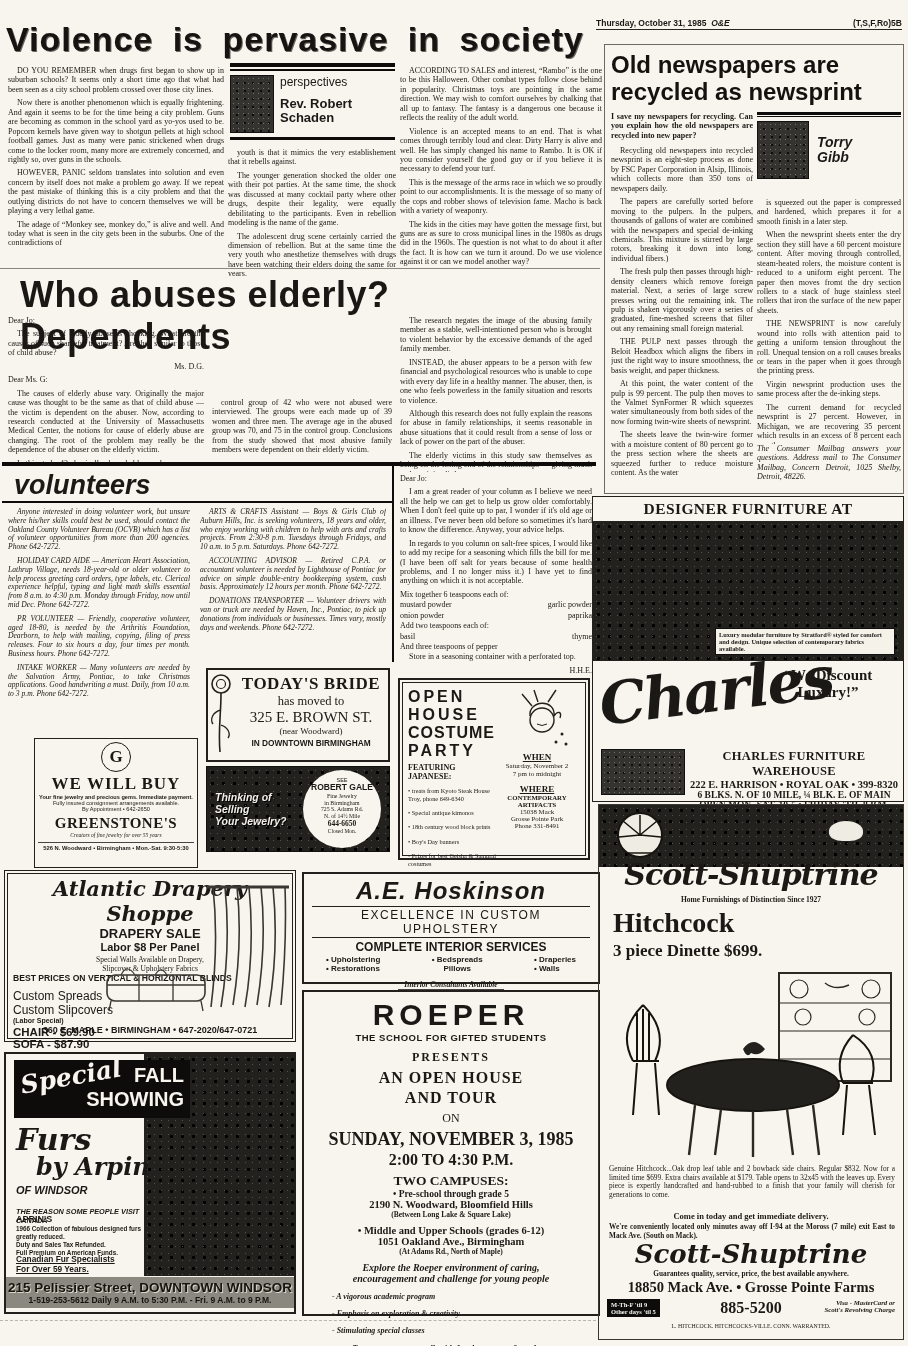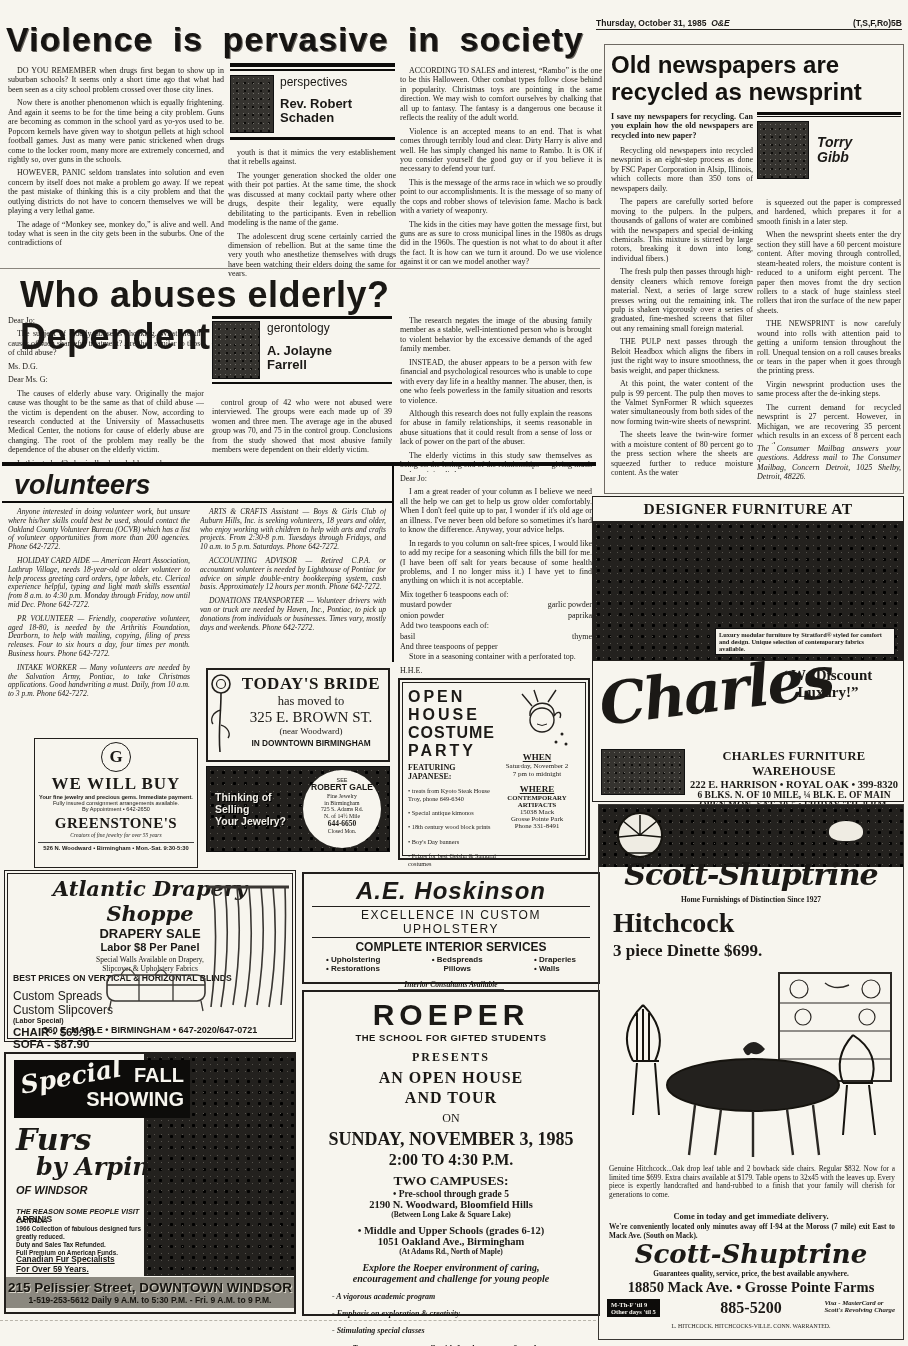--- a/index.html
+++ b/index.html
@@ -5,21 +5,21 @@
 *{box-sizing:border-box}
 body{margin:0;background:#cfcdc7;font-family:"Liberation Serif",serif}
 .page{position:relative;width:908px;height:1346px;margin:0 auto;background:#f7f5ee;color:#1b1916;overflow:hidden}
 .abs{position:absolute}
 .sans{font-family:"Liberation Sans",sans-serif}
 .news{font-size:8px;line-height:1.18;text-align:justify;overflow:hidden}
 .news p{margin:0 0 4px;text-indent:9px}
 .nop{text-indent:0 !important}
 .ital{font-style:italic}
 .ctr{text-align:center}
-.rt{}
+.rt{text-align:right}
 .bar{background:#0d0c0a}
 .box{border:1.5px solid #221f1c;background:#f7f5ee}
 .halftone{background-color:#35332f;background-image:radial-gradient(circle,#72706a 17%,transparent 18%),radial-gradient(circle,#0e0d0b 20%,transparent 21%);background-size:5px 5px,8px 8px;background-position:0 0,2px 3px;border:1px solid #111}
 .darknoise{background-color:#23211e;background-image:radial-gradient(circle,#55524c 14%,transparent 15%),radial-gradient(circle,#000 18%,transparent 19%);background-size:7px 7px,11px 11px}
 .headline1{font-family:"Liberation Sans",sans-serif;font-weight:700;font-size:34px;letter-spacing:1px;word-spacing:9px;color:#161412;text-shadow:1px 1px 0 #6b6761}
 .headline2{font-family:"Liberation Sans",sans-serif;font-weight:700;font-size:24px;line-height:1.12;color:#14120f}
 .headline3{font-family:"Liberation Sans",sans-serif;font-weight:700;font-size:36px;letter-spacing:.5px;color:#1a1815}
 .byline-label{font-family:"Liberation Sans",sans-serif;font-size:12px}
 .byline-name{font-family:"Liberation Sans",sans-serif;font-weight:700;font-size:13px;line-height:1.05}
 .qbold{font-weight:700}
@@ -117,32 +117,20 @@
 
   <div class="abs news" style="left:8px;top:316px;width:196px;height:148px">
     <p class="nop">Dear Jo:</p>
     <p>The subject of elderly abuse is shocking. What are the causes of such shameful treatment? Are they similar to those of child abuse?</p>
     <p class="rt nop">Ms. D.G.</p>
     <p class="nop">Dear Ms. G:</p>
     <p>The causes of elderly abuse vary. Originally the major cause was thought to be the same as that of child abuse — the victim is dependent on the abuser. Now, according to research conducted at the University of Massachusetts Medical Center, the notions for cause of elderly abuse are changing. The root of the problem may really be the dependence of the abuser on the elderly victim.</p>
     <p>In this study, 42 physically abused elders and a</p>
   </div>
 
-  <div class="abs" style="left:212px;top:316px;width:180px">
-    <div class="bar" style="height:3px;margin-bottom:2px"></div>
-    <div style="display:flex;gap:7px">
-      <div class="halftone" style="width:48px;height:58px;flex:none"></div>
-      <div>
-        <div class="byline-label">gerontology</div>
-        <div class="byline-name" style="margin-top:9px">A. Jolayne</div>
-        <div class="byline-name">Farrell</div>
-      </div>
-    </div>
-    <div class="bar" style="height:2px;margin-top:3px"></div>
-  </div>
 
   <div class="abs news" style="left:212px;top:398px;width:180px;height:66px">
       <p>control group of 42 who were not abused were interviewed. The groups were each made up of 39 women and three men. The average age in the abused group was 70, and 75 in the control group. Conclusions from the study showed that most abusive family members were dependent on their elderly victim.</p>
     </div>
   <div class="abs news" style="left:400px;top:316px;width:192px;height:156px">
       <p>The research negates the image of the abusing family member as a stable, well-intentioned person who is brought to violent behavior by the excessive demands of the aged family member.</p>
       <p>INSTEAD, the abuser appears to be a person with few financial and psychological resources who is unable to cope with every day life in a healthy manner. The abuser, then, is one who feels powerless in the family situation and resorts to violence.</p>
       <p>Although this research does not fully explain the reasons for abuse in family relationships, it seems reasonable in abuse situations that it could result from a sense of loss or lack of power on the part of the abuser.</p>
       <p>The elderly victims in this study saw themselves as being on the losing end of the relationships — giving much and receiving little.</p>
     </div>
@@ -209,21 +197,21 @@
     <div class="ctr" style="flex:1;padding-top:4px">
       <div style="font-weight:700;font-size:17px;letter-spacing:.5px">TODAY'S BRIDE</div>
       <div style="font-size:12.5px">has moved to</div>
       <div style="font-size:15px">325 E. BROWN ST.</div>
       <div style="font-size:9px">(near Woodward)</div>
       <div class="sans" style="font-size:8.3px;font-weight:700;margin-top:2px">IN DOWNTOWN BIRMINGHAM</div>
     </div>
   </div>
 
   <div class="abs darknoise" style="left:206px;top:766px;width:184px;height:86px;border:1px solid #111;display:flex;align-items:center">
-    <div class="sans" style="color:#f2efe8;font-weight:700;font-size:10.5px;padding-left:8px;width:96px;text-shadow:1px 1px 0 #000">
+    <div class="sans" style="color:#f2efe8;font-weight:700;font-style:italic;font-size:10.5px;padding-left:8px;width:96px;text-shadow:1px 1px 0 #000">
       <div>Thinking of Selling</div>
       <div>Your Jewelry?</div>
     </div>
     <div class="ctr" style="width:78px;height:78px;background:#f7f5ee;border-radius:50%;padding-top:7px;line-height:1.15">
       <div class="sans" style="font-size:5.5px">SEE</div>
       <div class="sans" style="font-size:8.5px;font-weight:700">ROBERT GALE</div>
       <div style="font-size:5.8px">Fine Jewelry</div>
       <div style="font-size:5.8px">in Birmingham</div>
       <div style="font-size:5.8px">725 S. Adams Rd.</div>
       <div style="font-size:5.8px">N. of 14½ Mile</div>

